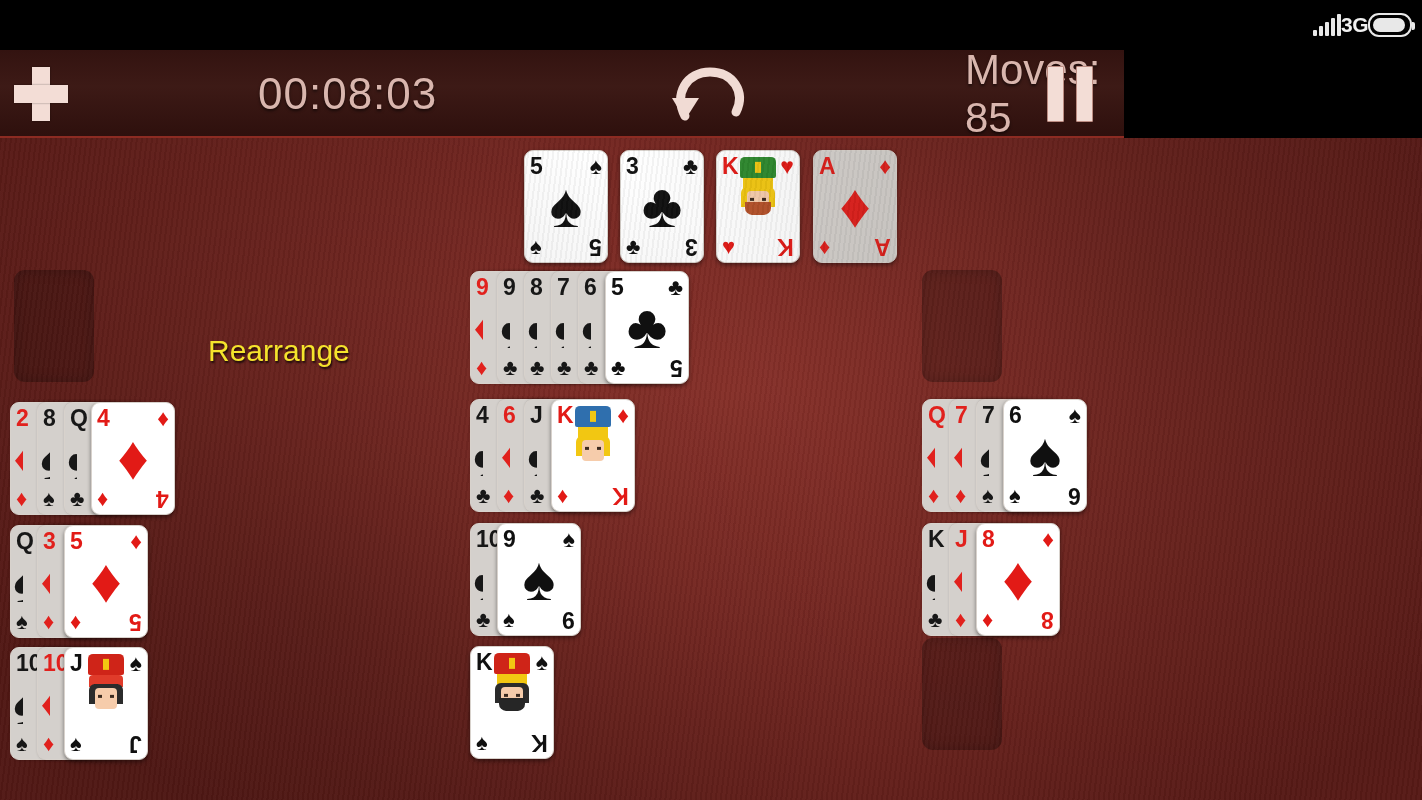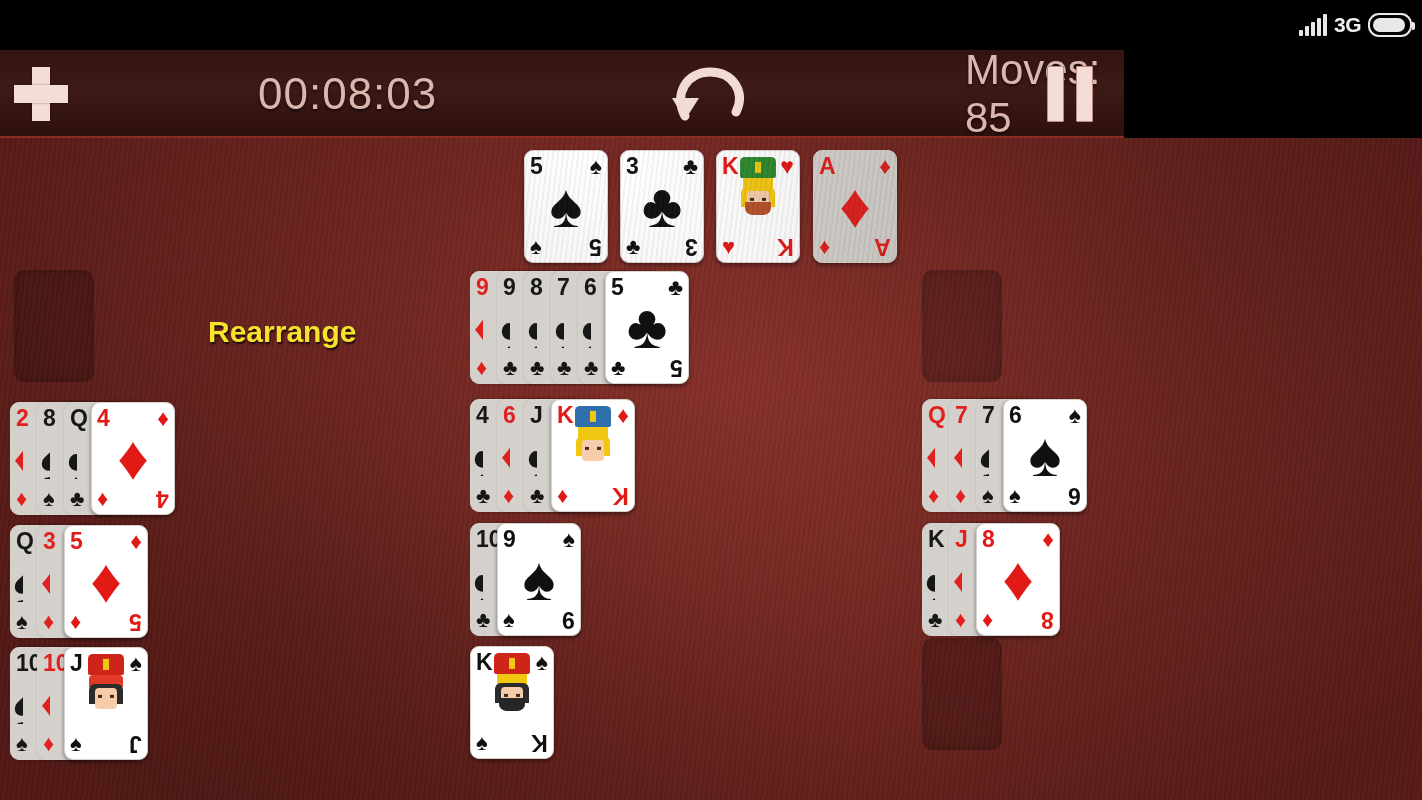--- a/index.html
+++ b/index.html
@@ -11,21 +11,21 @@
   }
   #app { position: relative; width: 1422px; height: 800px; overflow: hidden; }
 
   
   #statusbar {
     position: absolute; left: 0; top: 0; width: 1422px; height: 50px;
     background: #000;
   }
   #status-right {
     position: absolute; right: 10px; top: 0; height: 50px;
-    display: flex; align-items: center; gap: 7px;
+    display: flex; align-items: center; 
   }
   .sig-bars { display: flex; align-items: flex-end; gap: 2px; height: 22px; }
   .sig-bars i { display: block; width: 4px; background: #e8e8e8; border-radius: 1px; }
   .sig-bars i:nth-child(1) { height: 6px; }
   .sig-bars i:nth-child(2) { height: 10px; }
   .sig-bars i:nth-child(3) { height: 14px; }
   .sig-bars i:nth-child(4) { height: 18px; }
   .sig-bars i:nth-child(5) { height: 22px; }
   #net-label { color: #f0f0f0; font-size: 21px; font-weight: bold; letter-spacing: -0.5px; }
   #battery {
@@ -83,22 +83,22 @@
   }
   #felt::after {
     content: ""; position: absolute; inset: 0; pointer-events: none;
     background:
       repeating-linear-gradient(97deg, rgba(0,0,0,.045) 0 2px, rgba(255,255,255,.02) 2px 5px),
       radial-gradient(circle at 22% 74%, rgba(0,0,0,.16) 0%, transparent 46%),
       radial-gradient(circle at 82% 22%, rgba(0,0,0,.12) 0%, transparent 44%);
   }
 
   #rearrange {
-    position: absolute; left: 208px; top: 177px;
-    color: #f5e32c; font-size: 30px; font-weight: bold;
+    position: absolute; left: 208px; top: 196px;
+    color: #f5e32c; font-size: 30px; font-weight: normal;
     text-shadow: 1px 2px 2px rgba(0,0,0,.75);
     z-index: 5;
   }
 
   
   .empty-slot {
     position: absolute; width: 80px; height: 112px; border-radius: 11px;
     background: rgba(0,0,0,.20);
     box-shadow: inset 0 0 14px rgba(0,0,0,.22);
   }

